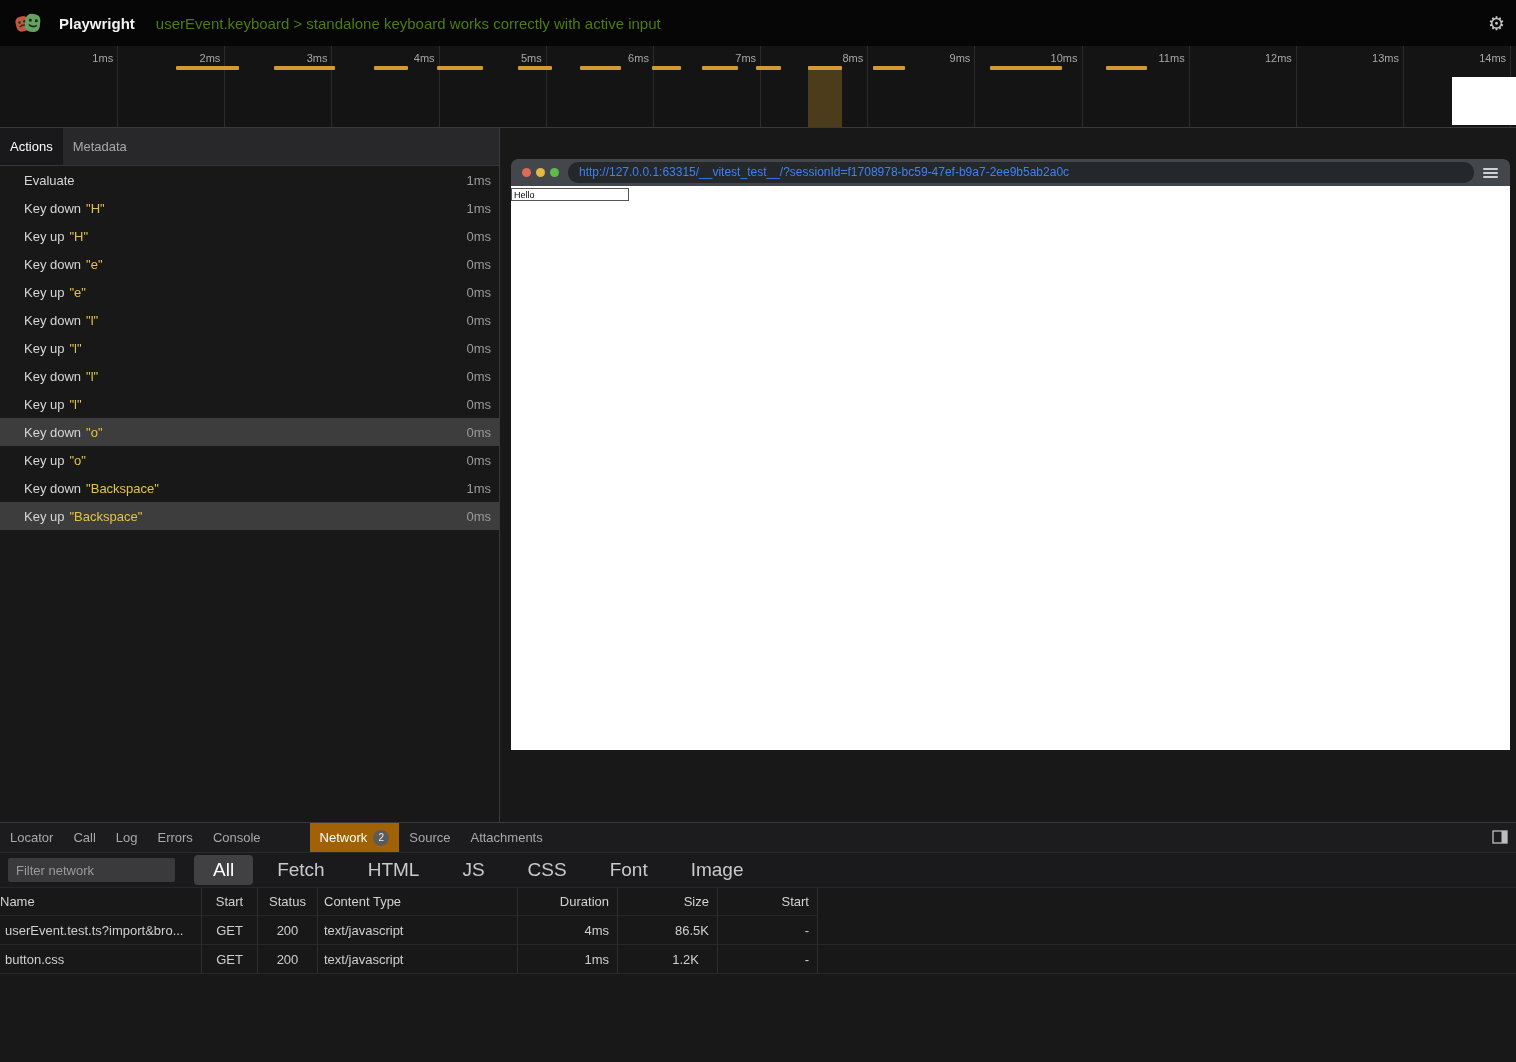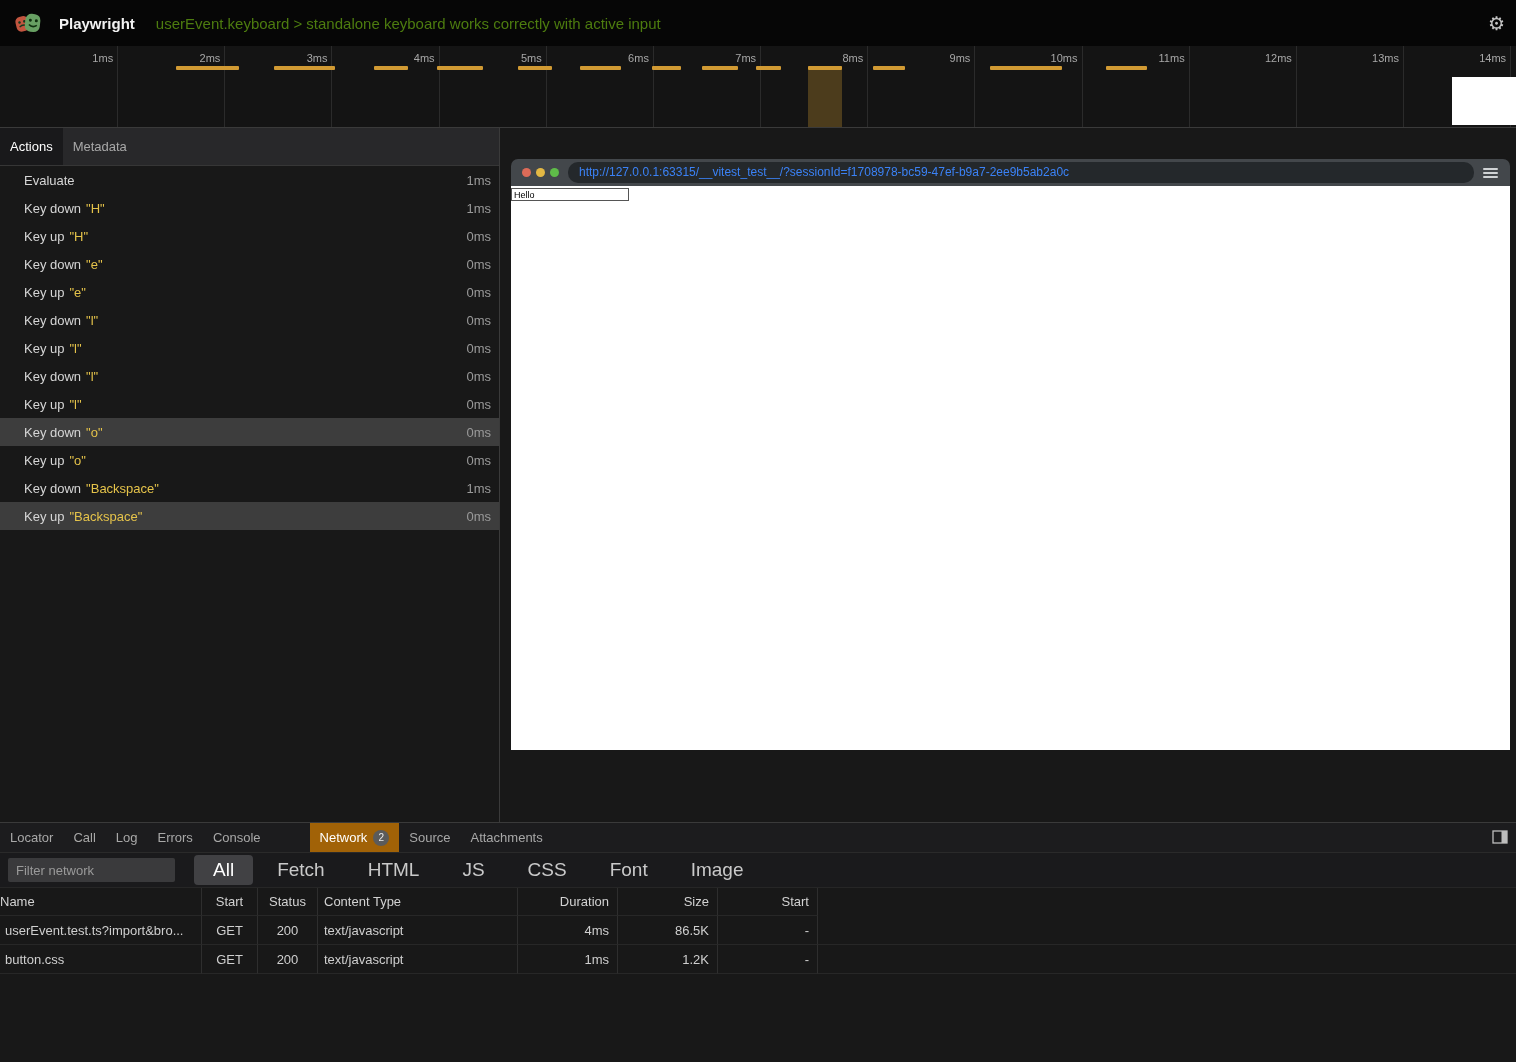--- a/index.html
+++ b/index.html
@@ -321,20 +321,20 @@
           <div class="nt-cell" style="width: 100px; flex: 0 0 auto; justify-content: flex-end; padding-right: 8px;">86.5K</div>
           <div class="nt-cell" style="width: 100px; flex: 0 0 auto; justify-content: flex-end; padding-right: 8px;">-</div>
           <div class="nt-cell" style="flex: 1 1 0%; border-right: none; justify-content: flex-start; padding-left: 6px;"></div>
         </div>
         <div class="nt-row">
           <div class="nt-cell" style="width: 202px; flex: 0 0 auto; justify-content: flex-start; padding-left: 5px;">button.css</div>
           <div class="nt-cell" style="width: 56px; flex: 0 0 auto; justify-content: center;">GET</div>
           <div class="nt-cell" style="width: 60px; flex: 0 0 auto; justify-content: center;">200</div>
           <div class="nt-cell" style="width: 200px; flex: 0 0 auto; justify-content: flex-start; padding-left: 6px;">text/javascript</div>
           <div class="nt-cell" style="width: 100px; flex: 0 0 auto; justify-content: flex-end; padding-right: 8px;">1ms</div>
-          <div class="nt-cell" style="width: 100px; flex: 0 0 auto; justify-content: flex-end; padding-right: 8px;">1.2K</div>
+          <div class="nt-cell" style="width: 100px; flex: 0 0 auto; justify-content: flex-end; padding-right: 18px;">1.2K</div>
           <div class="nt-cell" style="width: 100px; flex: 0 0 auto; justify-content: flex-end; padding-right: 8px;">-</div>
           <div class="nt-cell" style="flex: 1 1 0%; border-right: none; justify-content: flex-start; padding-left: 6px;"></div>
         </div>
       </div>
   </div>
 
 </div>
 
 </body></html>

